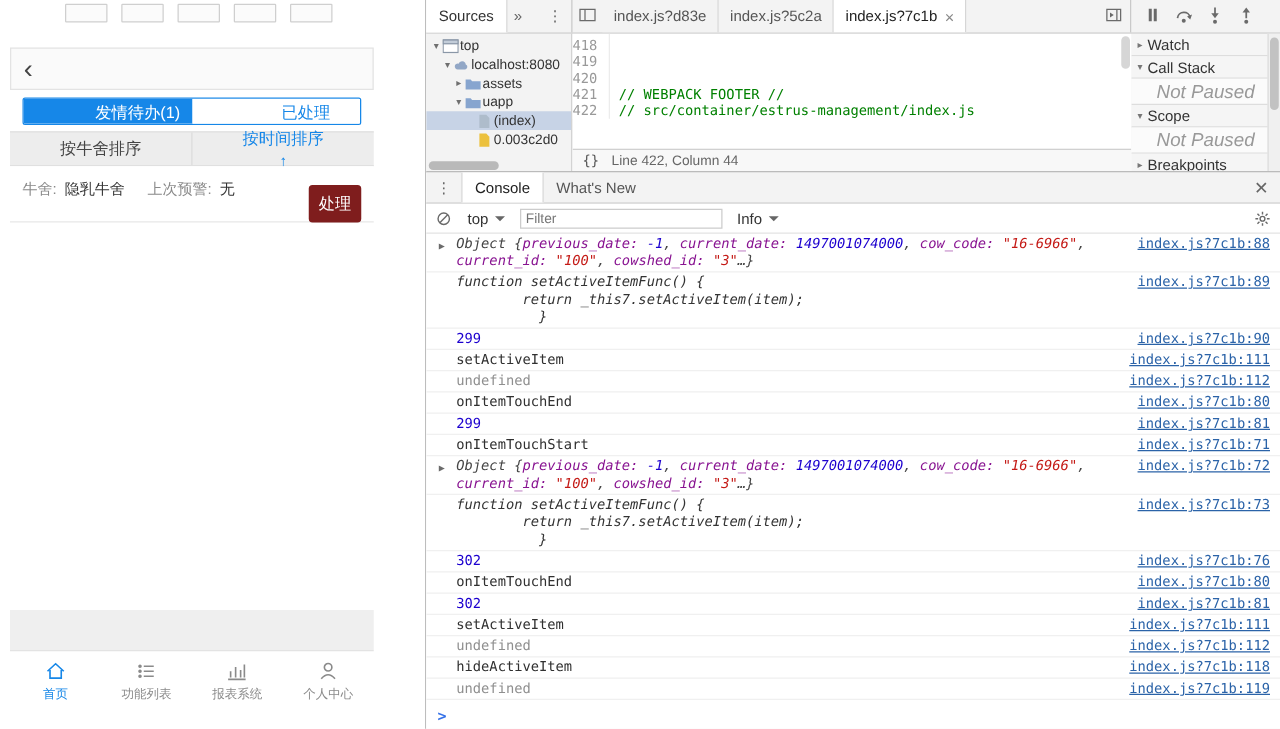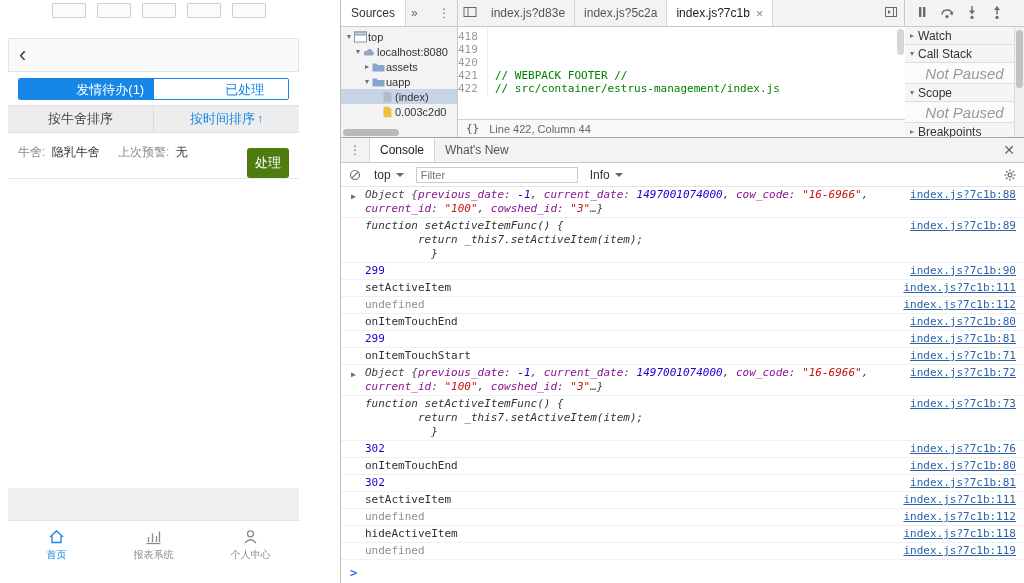--- a/index.html
+++ b/index.html
@@ -20,34 +20,34 @@
   .app-title { flex:1; text-align:center; font-size:16px; font-weight:bold; color:#333; }
 
   .seg-wrap { padding:6px 10px 5px; background:#fff; flex:none; }
   .seg-tabs { display:flex; height:22px; border:1px solid #1687e8; border-radius:2px; overflow:hidden; }
   .seg { flex:1; text-align:center; line-height:21px; font-size:13px; color:#1687e8; background:#fff; cursor:pointer;padding-left:48px; }
   .seg.active { background:#1687e8; color:#fff; }
 
   .sort-bar { height:28px; background:#ededed; border-top:1px solid #e0e0e0;
     border-bottom:1px solid #e0e0e0; display:flex; font-size:13px; flex:none; }
   .sort-cell { flex:1; display:flex; align-items:center; justify-content:center; color:#444; gap:2px; cursor:pointer; }
-  .sort-cell.blue { border-left:1px solid #dcdcdc; color:#1687e8; }
+  .sort-cell.blue { border-left:1px solid #dcdcdc; color:#1687e8;flex-direction:column; }
   .sort-cell .up { font-size:12px; }
 
   .card { background:#fff; padding:9px 10px 10px; position:relative;
     border-bottom:1px solid #e8e8e8; flex:none; }
   .card-line { display:flex; align-items:baseline; margin-bottom:7px; }
   .card-line:last-child { margin-bottom:0; }
   .c1 { width:100px; }
   .c2 { flex:1; }
   .lab { font-size:12px; color:#8a8a8a; margin-right:2px; }
   .val { font-size:12px; color:#333; }
   .val-big { font-size:15px; font-weight:bold; color:#333; }
   .handle-btn { position:absolute; right:10px; top:15px; width:42px; height:30px;
-    background:#4d7c0f; color:#fff; border-radius:3px; font-size:13px; line-height:30px;
+    background:#7f1d1d; color:#fff; border-radius:3px; font-size:13px; line-height:30px;
     text-align:center; cursor:pointer; }
 
   .app-filler { flex:1; background:#fff; }
   .gray-band { height:32px; background:#efefef; flex:none; }
   .app-nav { height:48px; background:#fff; border-top:1px solid #e3e3e3; display:flex; flex:none; }
   .nav-item { flex:1; display:flex; flex-direction:column; align-items:center;
     justify-content:center; gap:2px; font-size:10px; color:#8a8a8a; cursor:pointer; }
   .nav-item.active { color:#1687e8; }
   .nav-item svg { display:block; }
 
@@ -202,20 +202,31 @@
             <svg width="19" height="18" viewBox="0 0 18 18" fill="none" stroke="currentColor" stroke-width="1.3">
               <path d="M2.5 9 L9 3 L15.5 9"></path>
               <path d="M4.5 8 v6.5 h9 V8"></path>
             </svg>
           </span>
           <span>首页</span>
         </div>
         <div class="nav-item">
           <span>
             <svg width="19" height="18" viewBox="0 0 18 18" fill="none" stroke="currentColor" stroke-width="1.3">
+              <circle cx="3.5" cy="5" r="0.8" fill="currentColor"></circle>
+              <circle cx="3.5" cy="9" r="0.8" fill="currentColor"></circle>
+              <circle cx="3.5" cy="13" r="0.8" fill="currentColor"></circle>
+              <path d="M6.5 5 h8 M6.5 9 h8 M6.5 13 h8"></path>
+            </svg>
+          </span>
+          <span>功能列表</span>
+        </div>
+        <div class="nav-item">
+          <span>
+            <svg width="19" height="18" viewBox="0 0 18 18" fill="none" stroke="currentColor" stroke-width="1.3">
               <path d="M4 14 V9 M8 14 V5.5 M12 14 V8 M15 14 V3.5"></path>
               <path d="M2 15.5 h14"></path>
             </svg>
           </span>
           <span>报表系统</span>
         </div>
         <div class="nav-item">
           <span>
             <svg width="19" height="18" viewBox="0 0 18 18" fill="none" stroke="currentColor" stroke-width="1.3">
               <circle cx="9" cy="5.8" r="3"></circle>

